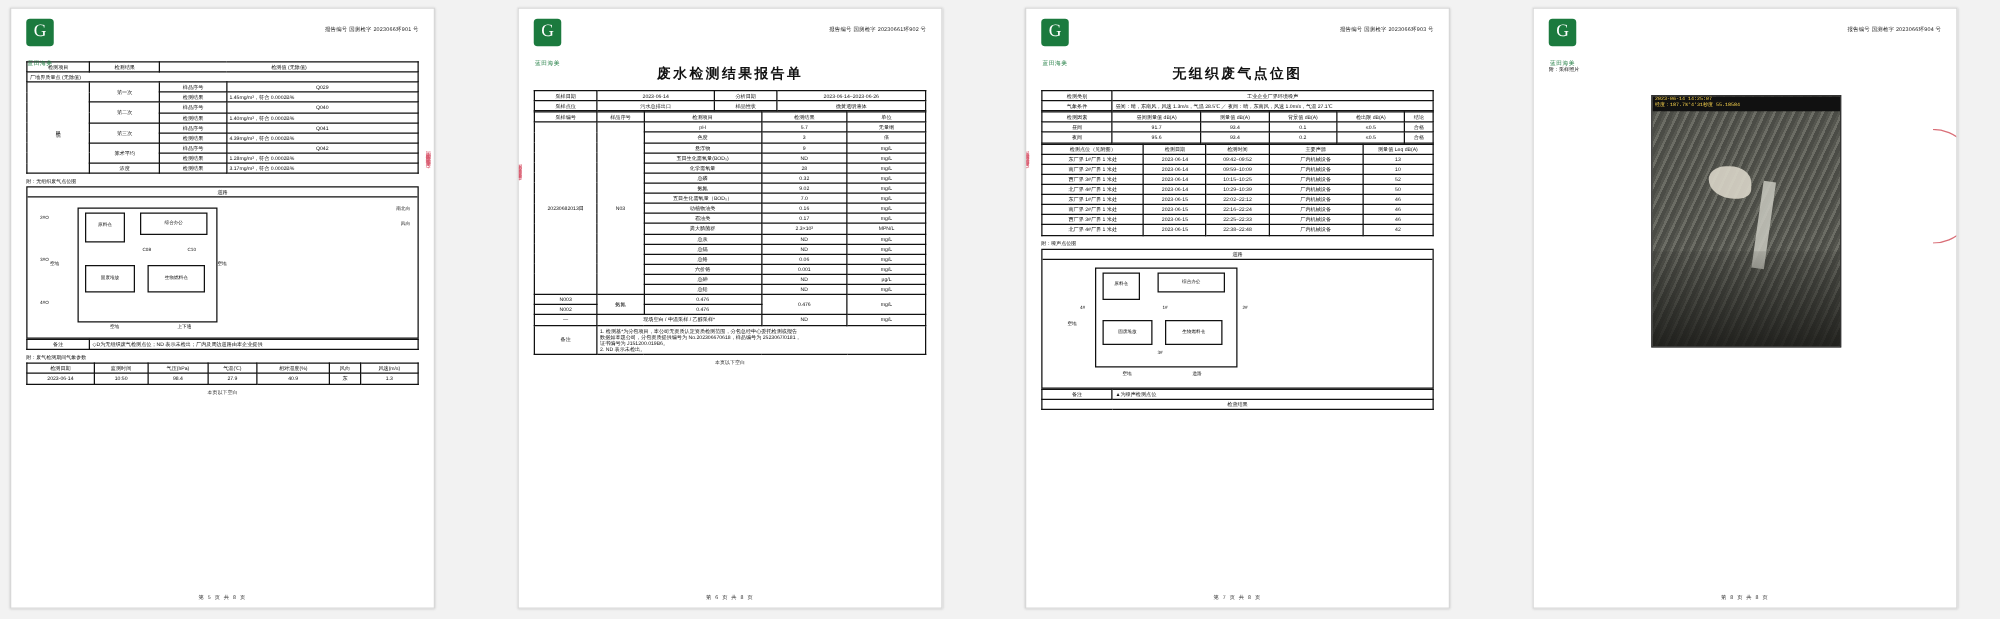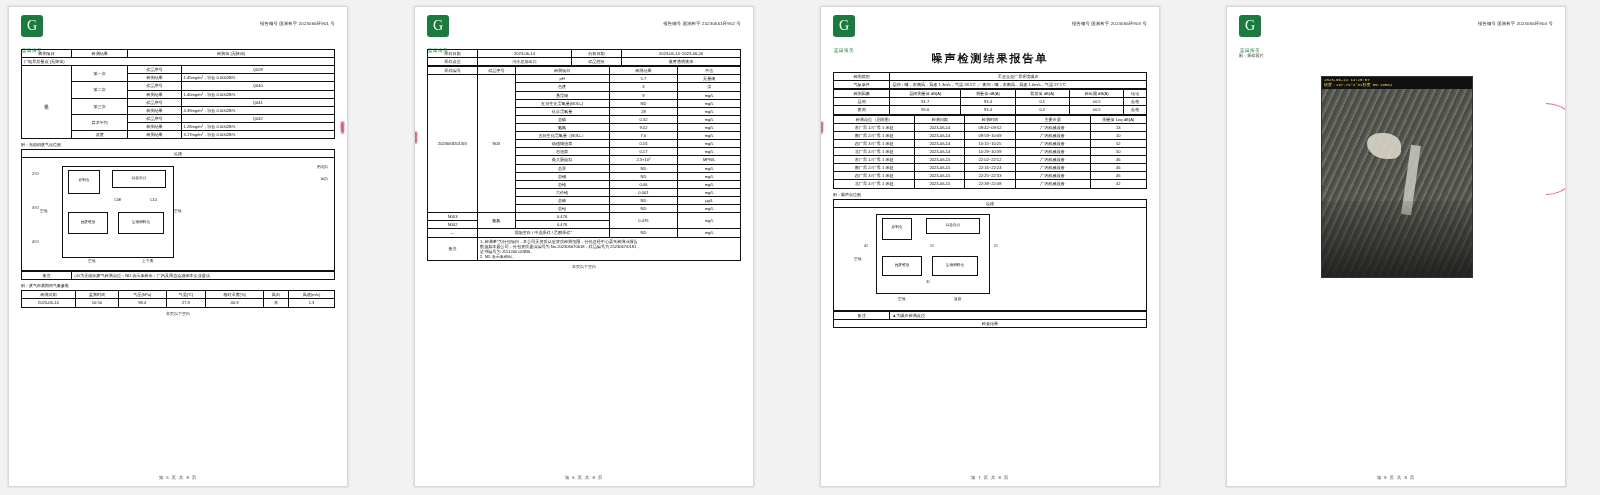--- a/index.html
+++ b/index.html
@@ -184,20 +184,21 @@
     <div class="hdr">
       <div class="logo-wrap">
         <div class="logo-mark">G</div>
         <div class="logo-txt">蓝田海美</div>
       </div>
       <div class="rep-no">
         <span>报告编号</span>
         <span>国测检字 20230661环902 号</span>
       </div>
     </div>
+    <div class="doc-title">废水检测结果报告单</div>
 
     <table>
       <tbody>
           <tr>
         <td style="width:16%">采样日期</td>
         <td style="width:30%">2023-06-14</td>
         <td style="width:16%">分析日期</td>
         <td>2023-06-14~2023-06-26</td>
       </tr>
       <tr>
@@ -344,21 +345,21 @@
     <div class="hdr">
       <div class="logo-wrap">
         <div class="logo-mark">G</div>
         <div class="logo-txt">蓝田海美</div>
       </div>
       <div class="rep-no">
         <span>报告编号</span>
         <span>国测检字 2023066环903 号</span>
       </div>
     </div>
-    <div class="doc-title">噪声检测结果报告单</div>
+    <div class="doc-title">无组织废气点位图</div>
 
     <table>
       <tbody>
           <tr>
         <td style="width:18%">检测类别</td>
         <td>工业企业厂界环境噪声</td>
       </tr>
       <tr>
         <td>气象条件</td>
         <td class="tl">昼间：晴，东南风，风速 1.3m/s，气温 28.5℃ ／ 夜间：晴，东南风，风速 1.0m/s，气温 27.1℃</td>

